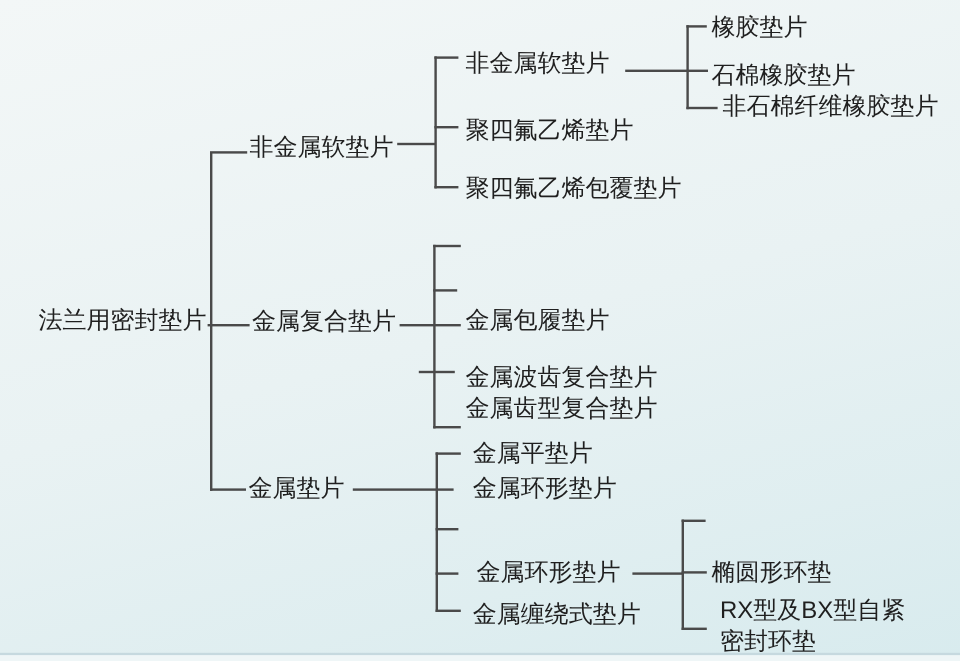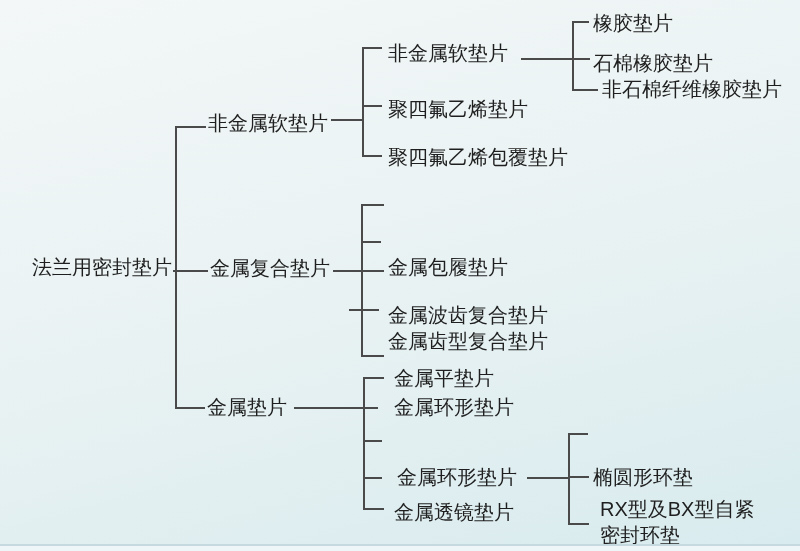--- a/index.html
+++ b/index.html
@@ -86,21 +86,21 @@
   <div class="ln h" style="left:294px;top:407px;width:84px"></div>
   <div class="ln v" style="left:363px;top:377px;height:133px"></div>
   <div class="ln h" style="left:363px;top:377px;width:21px"></div>
   <div class="ln h" style="left:363px;top:440px;width:19px"></div>
   <div class="ln h" style="left:363px;top:477px;width:19px"></div>
   <div class="ln h" style="left:363px;top:508px;width:21px"></div>
 
   <div class="node" style="left:394px;top:368px">金属平垫片</div>
   <div class="node" style="left:394px;top:397px">金属环形垫片</div>
   <div class="node" style="left:397px;top:467px">金属环形垫片</div>
-  <div class="node" style="left:394px;top:502px">金属透镜垫片</div>
+  <div class="node" style="left:394px;top:502px">金属缠绕式垫片</div>
 
   <div class="ln h" style="left:527px;top:477px;width:42px"></div>
   <div class="ln v" style="left:568px;top:433px;height:92px"></div>
   <div class="ln h" style="left:568px;top:433px;width:20px"></div>
   <div class="ln h" style="left:568px;top:476px;width:21px"></div>
   <div class="ln h" style="left:568px;top:523px;width:21px"></div>
 
   <div class="node" style="left:593px;top:467px">椭圆形环垫</div>
   <div class="node wrap" style="left:600px;top:496px;width:200px">
     <span style="display:block">RX型及BX型自紧</span>

